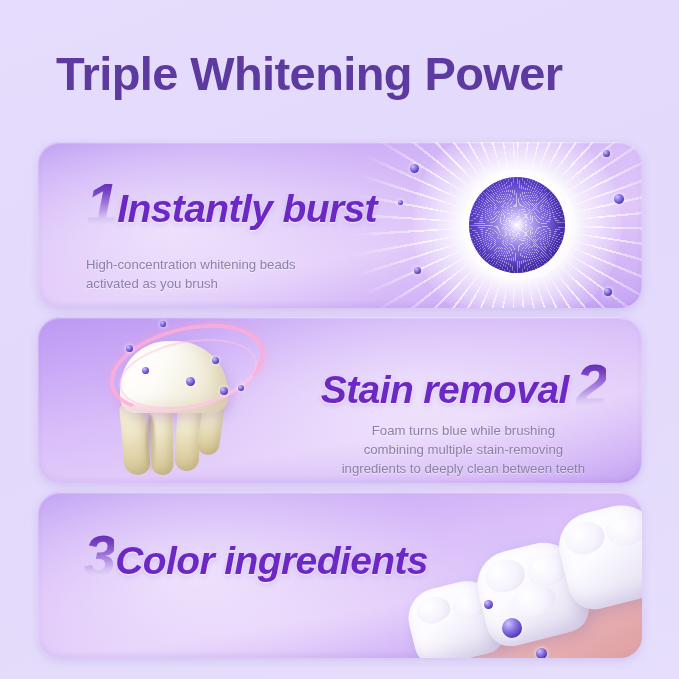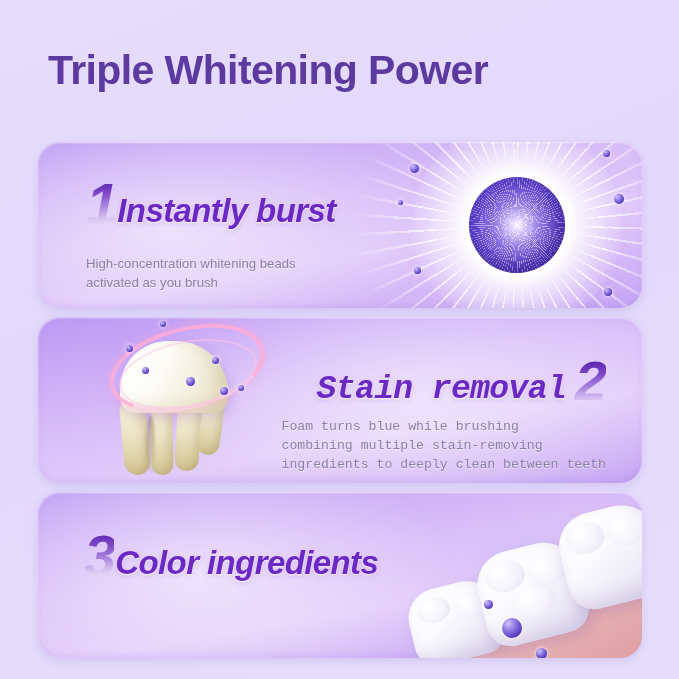--- a/index.html
+++ b/index.html
@@ -19,23 +19,23 @@
     position: relative;
     width: 679px;
     height: 679px;
     background: linear-gradient(160deg, #e6ddfd 0%, #e3d9fb 45%, #e6defc 100%);
     overflow: hidden;
   }
 
   
   .page-title {
     position: absolute;
-    left: 48px;
+    left: 56px;
     top: 48px;
-    font-size: 41px;
+    font-size: 47px;
     font-weight: bold;
     letter-spacing: -0.6px;
     color: #5d3a9f;
     white-space: nowrap;
     line-height: 1.12;
   }
 
   
   .card {
     position: absolute;
@@ -76,21 +76,21 @@
                 inset 0 -2px 6px rgba(150,110,220,0.18);
     pointer-events: none;
   }
 
   
   .text-block {
     position: absolute;
     z-index: 6;
   }
   .tb-1 { left: 48px; top: 36px; text-align: left; }
-  .tb-2 { right: 36px; top: 42px; text-align: left; font-family: Liberation Mono, monospace; }
+  .tb-2 { right: 36px; top: 42px; text-align: center; }
   .tb-3 { left: 46px; top: 38px; text-align: left; }
 
   .headline-row {
     display: flex;
     align-items: baseline;
     white-space: nowrap;
   }
   .tb-2 .headline-row { justify-content: flex-end; }
 
   .step-num {
@@ -104,21 +104,21 @@
     background-clip: text;
     color: transparent;
     -webkit-text-fill-color: transparent;
     position: relative;
     top: 2px;
   }
   .num-left { margin-right: 1px; }
   .num-right { margin-left: 7px; }
 
   .headline {
-    font-size: 33px;
+    font-size: 39px;
     font-weight: bold;
     font-style: italic;
     color: #6c28c4;
     letter-spacing: -0.6px;
     text-shadow: 0 1px 2px rgba(255,255,255,0.85), 0 2px 5px rgba(150,110,220,0.30);
   }
 
   .body-text {
     margin-top: 24px;
     font-size: 13.2px;

